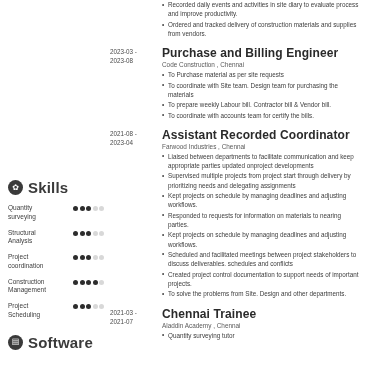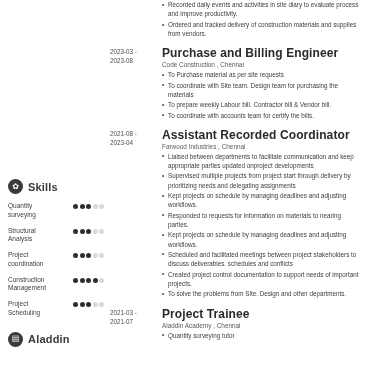--- a/index.html
+++ b/index.html
@@ -25,21 +25,21 @@
     margin-top:4px;
   }
   .sec-head .badge {
     width:15px; height:15px; border-radius:50%;
     background:#3a3a3a; color:#fff;
     display:flex; align-items:center; justify-content:center;
     font-size:8px; line-height:1;
     flex:0 0 auto;
   }
   .sec-head .title {
-    font-size:11px; font-weight:bold; color:#3a3a3a;
+    font-size:15px; font-weight:bold; color:#3a3a3a;
     letter-spacing:0.2px;
   }
   .skills-list { margin-top:8px; }
   .skill-row {
     display:flex; align-items:flex-start; justify-content:space-between;
     margin-bottom:7px;
     gap:4px;
   }
   .skill-name {
     font-size:6.5px; line-height:1.35; color:#3c3c3c;
@@ -152,21 +152,21 @@
             <i class="dot on"></i>
             <i class="dot"></i>
             <i class="dot"></i>
         </span>
       </div>
 
     </div>
 
     <div class="sec-head" style="margin-top:14px;">
       <span class="badge">▤</span>
-      <span class="title">Aladdin</span>
+      <span class="title">Software</span>
     </div>
 
   </div>
 
   <div class="right">
 
     <div class="entry topclip" style="margin-bottom:6px;">
       <div class="dates"></div>
       <div class="body">
         <ul class="bullets">
@@ -213,21 +213,21 @@
         </ul>
       </div>
     </div>
 
     <div class="entry">
       <div class="dates">
         <div>2021-03 -</div>
         <div>2021-07</div>
       </div>
       <div class="body">
-        <div class="job-title">Project Trainee</div>
+        <div class="job-title">Chennai Trainee</div>
         <div class="company">Aladdin Academy , Chennai</div>
         <ul class="bullets">
           <li>Quantity surveying tutor</li>
         </ul>
       </div>
     </div>
 
   </div>
 </div>
 

